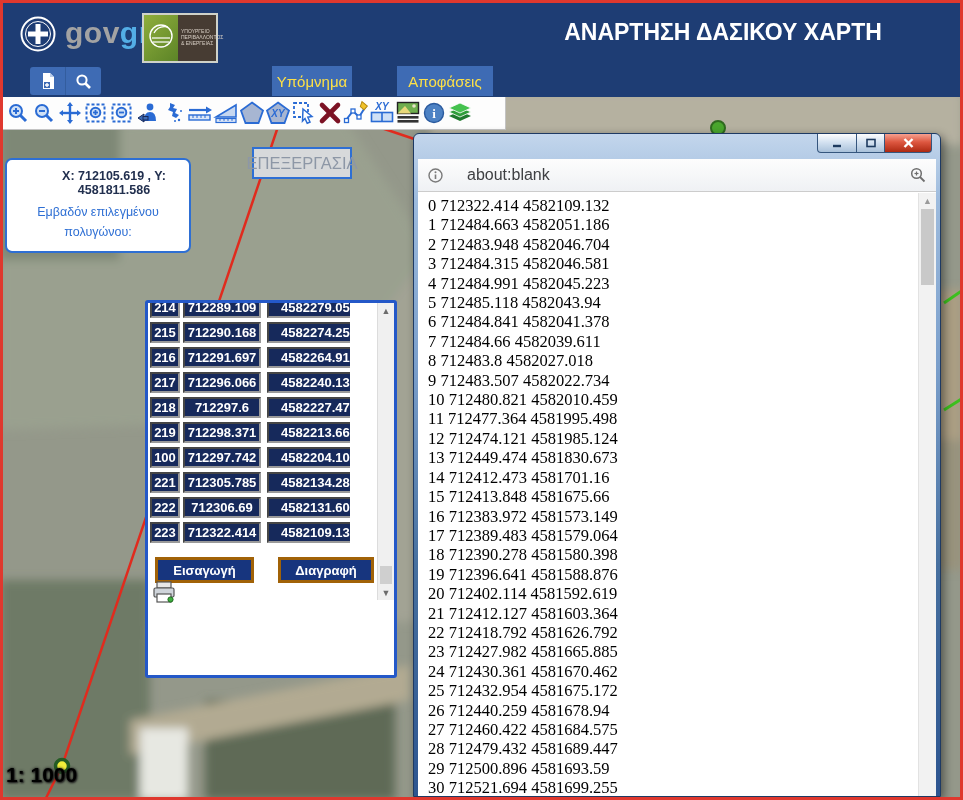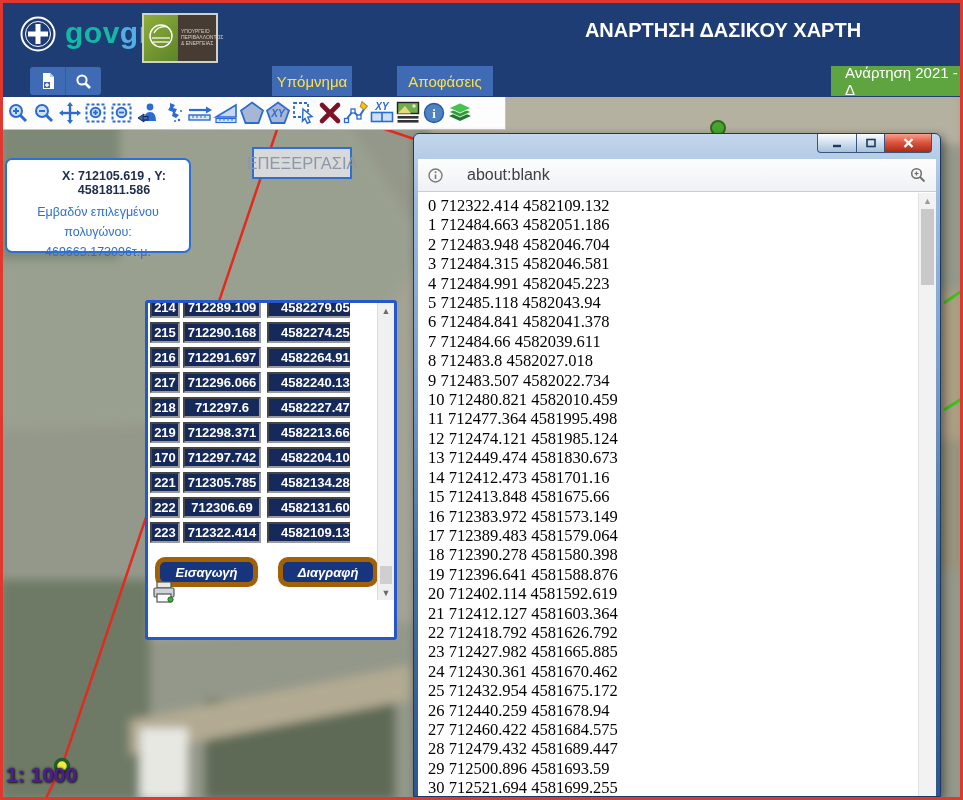--- a/index.html
+++ b/index.html
@@ -4,27 +4,27 @@
 <style>
   html,body{margin:0;padding:0;background:#555;}
   .page{position:relative;width:963px;height:800px;overflow:hidden;background:#8f9483;
         font-family:"Liberation Sans",sans-serif;}
   .red-frame{position:absolute;inset:0;border:3px solid #df382e;z-index:60;pointer-events:none;}
 
   
   .header{position:absolute;left:3px;top:3px;right:3px;height:62px;background:#1e3d74;z-index:6;}
   .emblem{position:absolute;left:16px;top:12px;width:38px;height:38px;}
   .brand{position:absolute;left:62px;top:13px;font-size:30px;font-weight:bold;letter-spacing:.5px;}
-  .brand .gov{color:#14b8a6;} .brand .gr{color:#53aee6;}
+  .brand .gov{color:#a3a3a3;} .brand .gr{color:#53aee6;}
   .ministry{position:absolute;left:139px;top:10px;width:72px;height:46px;border:2px solid #cfd2c9;display:flex;}
   .ministry .green{width:34px;background:linear-gradient(135deg,#8fae3c,#5c8427);position:relative;}
   .ministry .brown{width:38px;background:#473c33;color:#d9d0c6;font-size:5px;line-height:6px;
                    padding:13px 2px 0 3px;box-sizing:border-box;}
   .app-title{position:absolute;left:520px;top:16px;width:400px;text-align:center;color:#fff;
-             font-size:20px;font-weight:bold;}
+             font-size:23px;font-weight:bold;}
 
   
   .nav{position:absolute;left:3px;top:65px;right:3px;height:32px;background:#1e3d74;z-index:6;}
   .mini-group{position:absolute;left:27px;top:2px;height:28px;display:flex;}
   .mini-btn{width:35px;height:28px;background:#3e6bb4;display:flex;align-items:center;justify-content:center;
             border-right:1px solid #335d9e;cursor:pointer;}
   .mini-btn:first-child{border-radius:3px 0 0 3px;} .mini-btn:last-child{border-radius:0 3px 3px 0;border-right:none;}
   .nav-btn{position:absolute;top:1px;height:30px;background:#3e6bb4;color:#fde047;font-size:15px;
            display:flex;align-items:center;justify-content:center;cursor:pointer;}
   .nav-btn.b1{left:269px;width:80px;}
@@ -33,44 +33,44 @@
              font-size:15px;display:flex;align-items:center;padding-left:14px;cursor:pointer;}
 
   
   .toolstrip{position:absolute;left:3px;top:97px;width:503px;height:33px;background:#fdfdfd;
              border-bottom:1px solid #c3c3c3;border-right:1px solid #c3c3c3;z-index:6;
              display:flex;align-items:center;gap:0;padding-left:2px;box-sizing:border-box;}
   .tool{width:26px;height:28px;display:flex;align-items:center;justify-content:center;cursor:pointer;}
 
   
   .mapsvg{position:absolute;left:0;top:0;z-index:1;}
-  .scale-label{position:absolute;left:6px;top:763px;z-index:8;color:#4c1d95;font-size:21px;font-weight:bold;
+  .scale-label{position:absolute;left:6px;top:763px;z-index:8;color:#000000;font-size:21px;font-weight:bold;
                text-shadow:1px 1px 2px #1c1c1c,0 0 3px #1c1c1c;}
 
   
   .info-box{position:absolute;left:5px;top:158px;width:186px;height:95px;background:#fff;
             border:2px solid #2e6fd4;border-radius:7px;z-index:8;text-align:center;padding-top:9px;box-sizing:border-box;}
   .info-xy{color:#22304f;font-size:12.5px;font-weight:bold;margin-bottom:5px;margin-left:32px;}
   .info-area{color:#2e6fd4;font-size:12.5px;font-weight:normal;line-height:20px;}
 
   
   .edit-label{position:absolute;left:252px;top:147px;width:96px;height:28px;background:#d7d9db;
               border:2px solid #2e6fd4;z-index:8;color:#8d97a6;font-size:16.5px;
               display:flex;align-items:center;justify-content:center;}
 
   
-  .vpopup{position:absolute;left:145px;top:300px;width:252px;height:340px;background:#fff;
+  .vpopup{position:absolute;left:145px;top:300px;width:252px;height:378px;background:#fff;
           border:3px solid #2458c8;border-radius:3px;z-index:10;box-sizing:border-box;overflow:hidden;}
   .vrows{position:absolute;left:2px;top:0;width:200px;height:252px;overflow:hidden;}
   .vrow{display:flex;gap:3px;margin-bottom:4px;}
   .vcell{height:17px;background:#16295b;color:#fff;font-size:13px;font-weight:bold;
          border:2px inset #9a9a9a;display:flex;align-items:center;justify-content:center;flex:none;cursor:text;}
   .vcell.i{width:26px;} .vcell.x{width:74px;} .vcell.y{width:100px;margin-left:3px;}
-  .vbtn{position:absolute;height:20px;background:#17357e;border:5px solid #a16207;border-radius:10px;
-        color:#fff;font-size:13px;font-weight:bold;display:flex;align-items:center;justify-content:center;cursor:pointer;font-style:italic;}
+  .vbtn{position:absolute;height:20px;background:#17357e;border:3px solid #a16207;border-radius:0;
+        color:#fff;font-size:13px;font-weight:bold;display:flex;align-items:center;justify-content:center;cursor:pointer;}
   .vbtn.ins{left:7px;top:254px;width:93px;}
   .vbtn.del{left:130px;top:254px;width:90px;}
   .vprint{position:absolute;left:4px;top:278px;cursor:pointer;}
   .vscroll{position:absolute;right:0;top:0;width:16px;height:297px;background:#f0f0f0;border-left:1px solid #dcdcdc;}
   .vscroll .arr{position:absolute;left:0;width:16px;height:15px;color:#6c6c6c;font-size:9px;
                 display:flex;align-items:center;justify-content:center;cursor:pointer;}
   .vscroll .thumb{position:absolute;left:2px;width:12px;top:263px;height:18px;background:#cfcfcf;cursor:grab;}
 
   
   .chrome{position:absolute;left:413px;top:133px;width:528px;height:664px;z-index:20;
@@ -172,21 +172,20 @@
       </div>
       <div class="mini-btn">
         <svg width="17" height="17" viewBox="0 0 17 17">
           <circle cx="7" cy="7" r="4.6" fill="none" stroke="#fff" stroke-width="2"></circle>
           <line x1="10.5" y1="10.5" x2="15" y2="15" stroke="#fff" stroke-width="2.6"></line>
         </svg>
       </div>
     </div>
     <div class="nav-btn b1">Υπόμνημα</div>
     <div class="nav-btn b2">Αποφάσεις</div>
-    <div class="green-btn">Ανάρτηση 2021 - Δ</div>
   </div>
 
   <div class="toolstrip">
     <span class="tool">
         <svg width="24" height="24" viewBox="0 0 24 24">
           <circle cx="10" cy="10" r="6" fill="#cfe0f6" stroke="#2a6bd4" stroke-width="2"></circle>
           <line x1="7" y1="10" x2="13" y2="10" stroke="#2a6bd4" stroke-width="2"></line>
           <line x1="10" y1="7" x2="10" y2="13" stroke="#2a6bd4" stroke-width="2"></line>
           <line x1="14.5" y1="14.5" x2="20" y2="20" stroke="#2a6bd4" stroke-width="3"></line>
         </svg>
@@ -314,21 +313,20 @@
           <polygon points="13,7 24,12 13,17 2,12" fill="#2f9e3a" stroke="#fff" stroke-width=".8"></polygon>
           <polygon points="13,3 24,8 13,13 2,8" fill="#45c24f" stroke="#fff" stroke-width=".8"></polygon>
         </svg>
       </span>
   </div>
 
   <div class="info-box">
     <div class="info-xy">X: 712105.619 , Y: 4581811.586</div>
     <div class="info-area">
       <div>Εμβαδόν επιλεγμένου πολυγώνου:</div>
-      <div>469663.173096τ.μ.</div>
     </div>
   </div>
 
   <div class="edit-label">ΕΠΕΞΕΡΓΑΣΙΑ</div>
 
   <div class="vpopup">
     <div class="vrows" id="vt-rows">
         <div class="vrow" style="margin-top: -6px;">
           <div class="vcell i">214</div>
           <div class="vcell x">712289.109</div>
@@ -353,21 +351,21 @@
           <div class="vcell i">218</div>
           <div class="vcell x">712297.6</div>
           <div class="vcell y">4582227.477</div>
         </div>
         <div class="vrow">
           <div class="vcell i">219</div>
           <div class="vcell x">712298.371</div>
           <div class="vcell y">4582213.669</div>
         </div>
         <div class="vrow">
-          <div class="vcell i">170</div>
+          <div class="vcell i">100</div>
           <div class="vcell x">712297.742</div>
           <div class="vcell y">4582204.109</div>
         </div>
         <div class="vrow">
           <div class="vcell i">221</div>
           <div class="vcell x">712305.785</div>
           <div class="vcell y">4582134.283</div>
         </div>
         <div class="vrow">
           <div class="vcell i">222</div>

